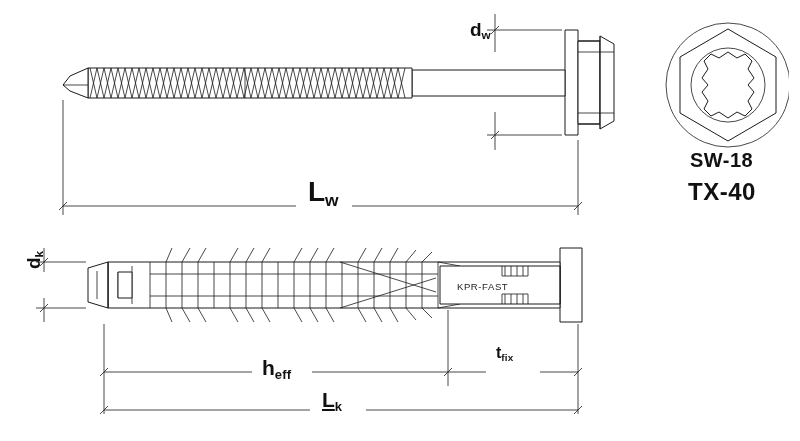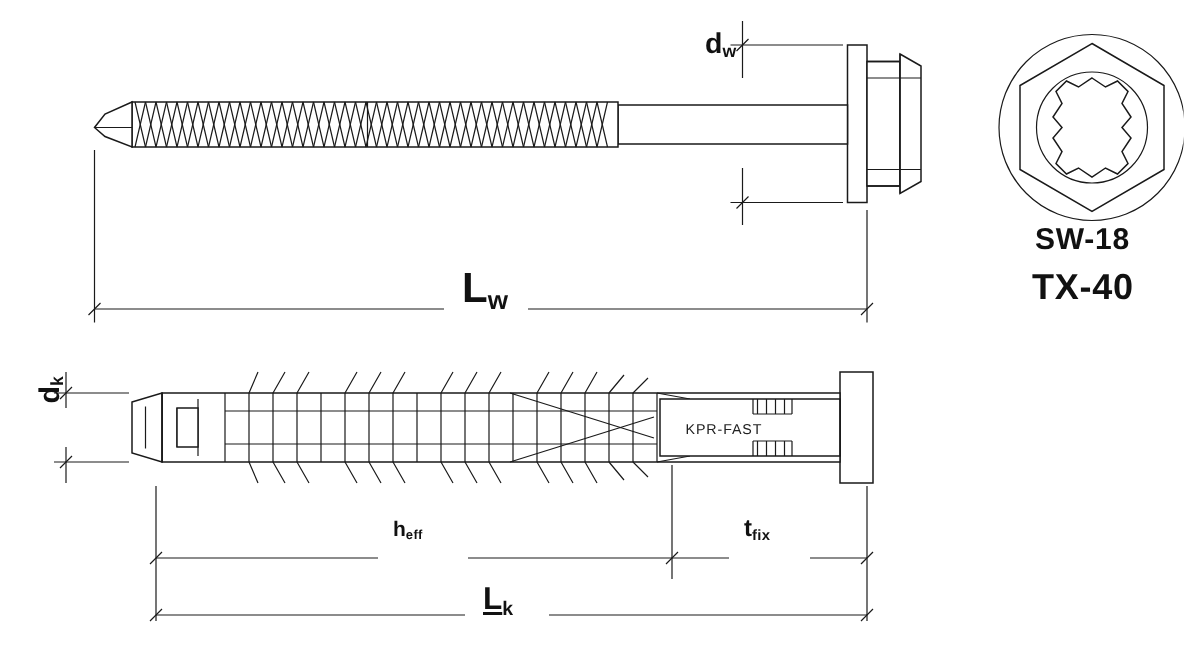--- a/index.html
+++ b/index.html
@@ -57,21 +57,21 @@
     font-size: 0.62em;
     font-weight: bold;
     vertical-align: baseline;
     position: relative;
     top: 0.28em;
     letter-spacing: 0.2px;
   }
   .lbl-dw  { left: 470px; top: 20px;  font-size: 19px; }
   .lbl-lw  { left: 308px; top: 178px; font-size: 28px; }
   .lbl-dk  { left: 24px;  top: 269px; font-size: 19px; transform: rotate(-90deg); transform-origin: left top; }
-  .lbl-heff{ left: 262px; top: 345px; font-size: 14px; }
+  .lbl-heff{ left: 262px; top: 357px; font-size: 21px; }
   .lbl-tfix{ left: 496px; top: 345px; font-size: 16px; }
   .lbl-lk  { left: 322px; top: 389px; font-size: 21px; text-decoration: underline; }
   .lbl-sw  { left: 690px; top: 150px; font-size: 20px; letter-spacing: 0.5px; }
   .lbl-tx  { left: 668px; top: 180px; font-size: 24px; letter-spacing: 0.5px; margin-left: 20px; }
   .brandtext {
     position: absolute;
     left: 457px;
     top: 281px;
     font-size: 9.5px;
     font-family: "Liberation Sans", sans-serif;

